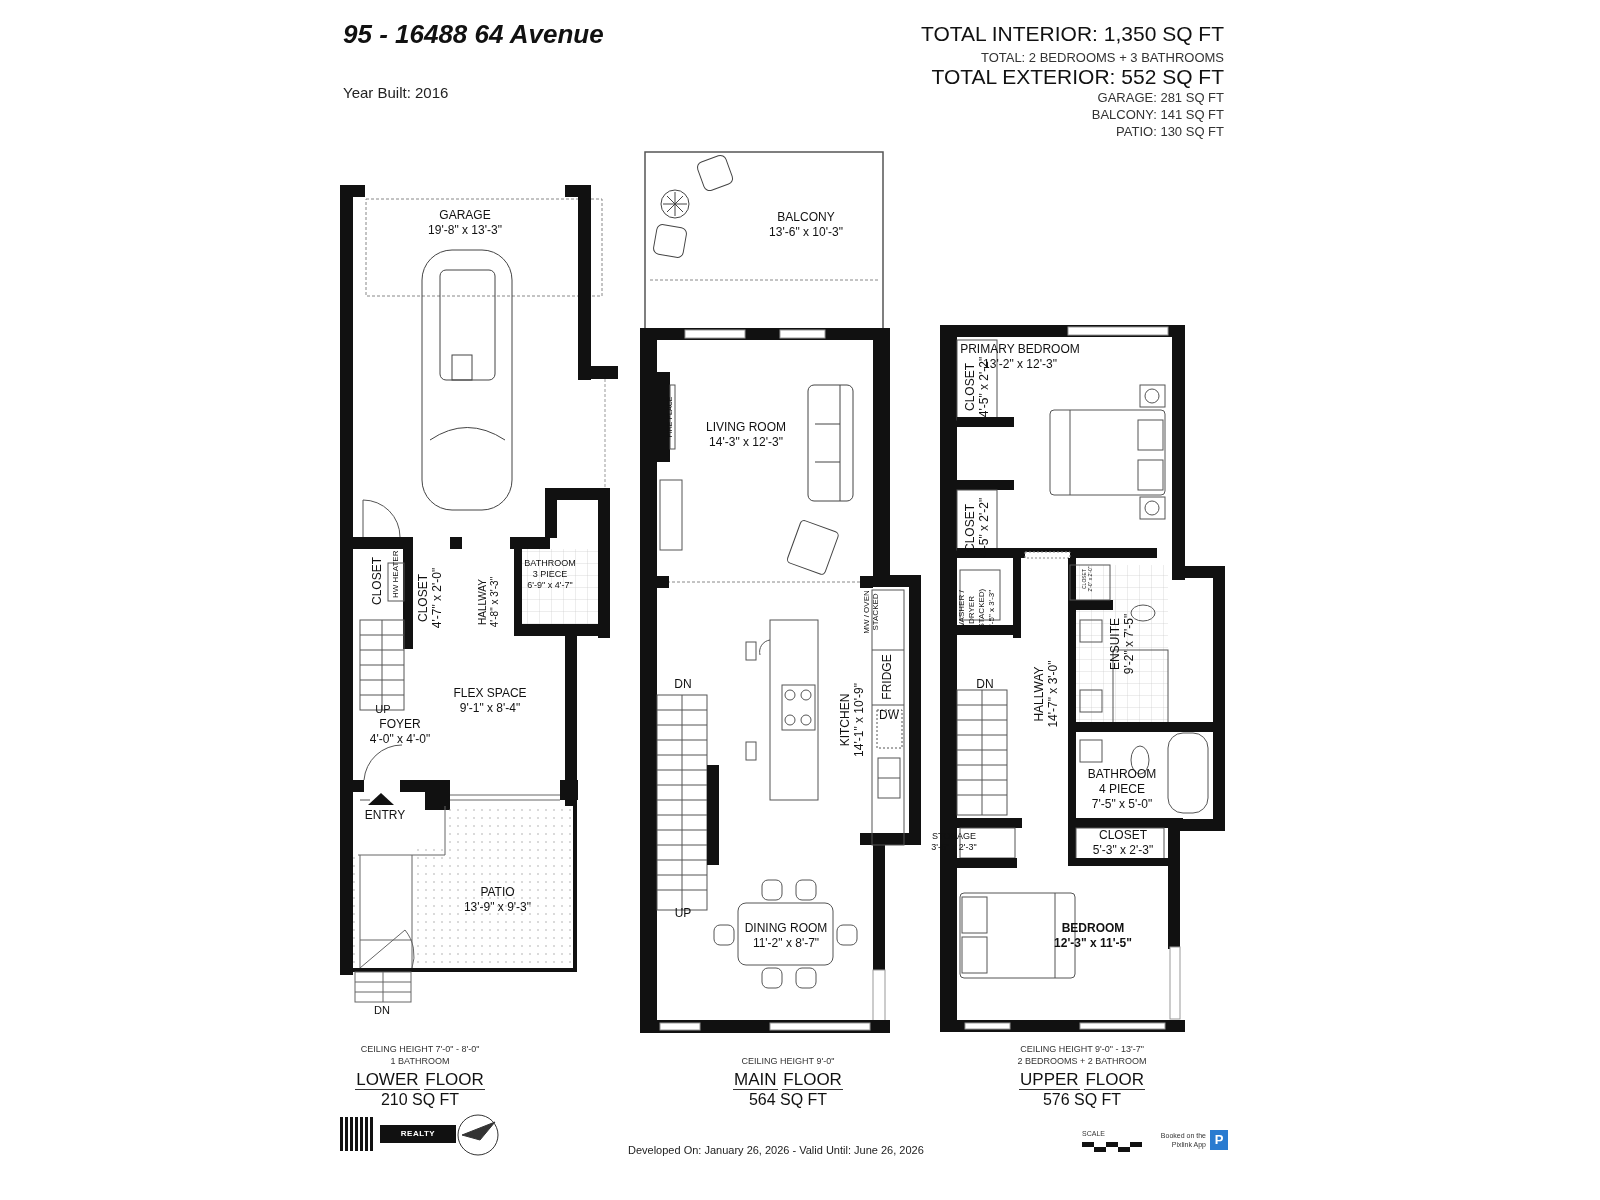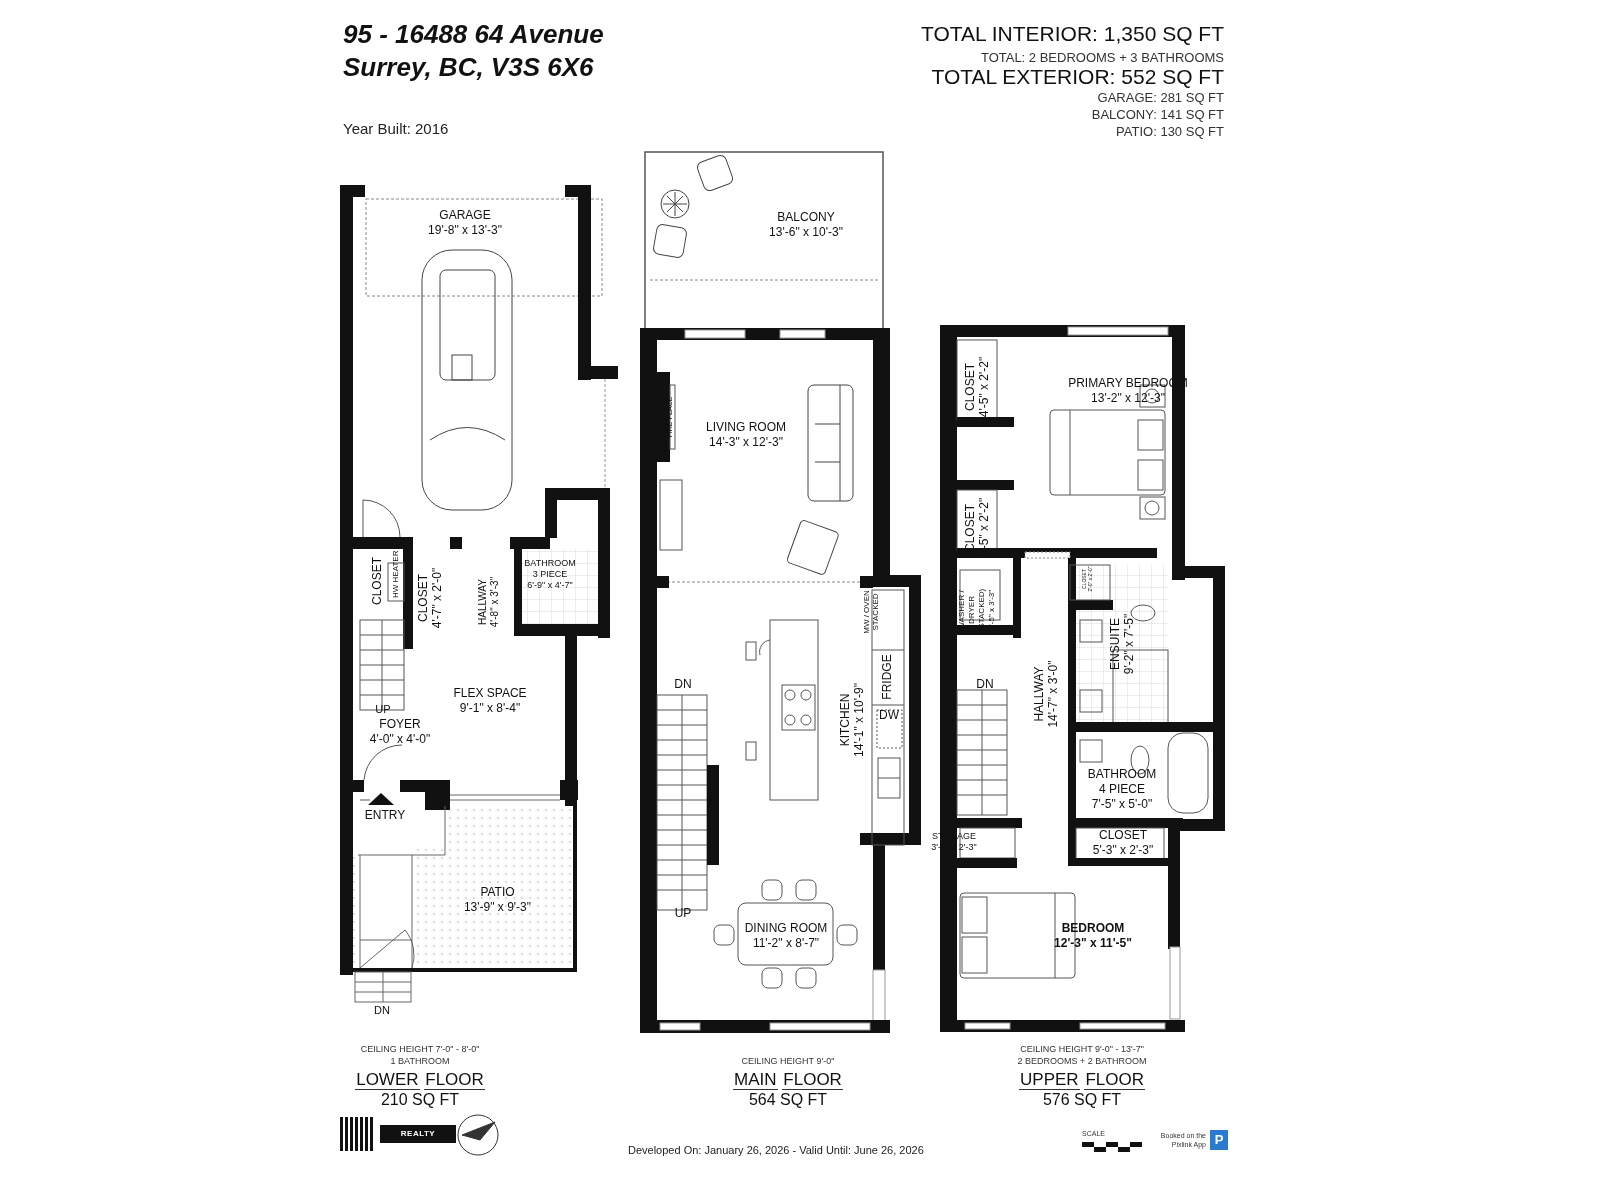--- a/index.html
+++ b/index.html
@@ -1,19 +1,19 @@
 <!DOCTYPE html>
 <html><head>
 <meta charset="utf-8">
 <style>
   html,body{margin:0;padding:0;background:#fff;}
   body{width:1600px;height:1200px;position:relative;overflow:hidden;font-family:"Liberation Sans",sans-serif;color:#111;}
   .abs{position:absolute;}
   .addr{left:343px;top:18px;font-weight:bold;font-size:26px;line-height:33px;color:#111;font-style:italic;}
-  .year{left:343px;top:84px;font-size:15px;color:#222;margin-top:36px;}
+  .year{left:343px;top:84px;font-size:15px;color:#222;}
   .tot{right:376px;text-align:right;color:#111;}
   .big{font-size:21px;margin-top:24px;}
   .small{font-size:13px;color:#333;}
   svg{position:absolute;left:0;top:0;}
   .lbl{position:absolute;font-size:12px;text-align:center;line-height:15px;color:#111;white-space:nowrap;}
   .vlbl{position:absolute;font-size:12px;text-align:center;line-height:14px;transform:rotate(-90deg);transform-origin:center center;white-space:nowrap;}
   .tiny{font-size:8px;line-height:10px;}
   .floor{position:absolute;text-align:center;width:240px;}
   .floor .meta{font-size:9px;color:#333;line-height:12px;}
   .floor .name{font-size:17px;line-height:20px;margin-top:3px;}
@@ -24,21 +24,20 @@
   .qr{left:340px;top:1117px;width:34px;height:34px;background:repeating-linear-gradient(90deg,#111 0 3px,#fff 3px 5px),#111;}
   .pbadge{left:1210px;top:1130px;width:18px;height:20px;background:#2a7bd0;color:#fff;font-weight:bold;font-size:13px;text-align:center;line-height:20px;}
   .booked{left:1150px;top:1131px;font-size:7px;text-align:right;line-height:9px;color:#333;width:56px;}
   .scale{left:1082px;top:1130px;font-size:7px;color:#333;}
 </style>
 </head>
 <body>
 
 <div class="abs addr">
   <div>95 - 16488 64 Avenue</div>
-  <div>Surrey, BC, V3S 6X6</div>
 </div>
 <div class="abs year">Year Built: 2016</div>
 
 <div class="abs tot" style="top:22px;">
   <span class="big"><span>TOTAL INTERIOR:</span> <span>1,350 SQ FT</span></span>
 </div>
 <div class="abs tot small" style="top:50px;">TOTAL: 2 BEDROOMS + 3 BATHROOMS</div>
 <div class="abs tot" style="top:65px;">
   <span class="big"><span>TOTAL EXTERIOR:</span> <span>552 SQ FT</span></span>
 </div>
@@ -377,21 +376,21 @@
   <div>DINING ROOM</div>
     <div>11'-2" x 8'-7"</div>
 </div>
 
 <div class="floor" style="left:668px;top:1055px;">
   <div class="meta">CEILING HEIGHT 9'-0"</div>
   <div class="name"><span>MAIN</span> <span>FLOOR</span></div>
   <div class="sq">564 SQ FT</div>
 </div>
 
-<div class="lbl" style="left:1068px;top:342px;width:120px;margin-top:34px;">
+<div class="lbl" style="left:960px;top:342px;width:120px;">
   <div>PRIMARY BEDROOM</div>
     <div>13'-2" x 12'-3"</div>
 </div>
 <div class="vlbl" style="left:937px;top:373px;width:80px;">
   <div>CLOSET</div>
     <div>4'-5" x 2'-2"</div>
 </div>
 <div class="vlbl" style="left:937px;top:514px;width:80px;">
   <div>CLOSET</div>
     <div>4'-5" x 2'-2"</div>

